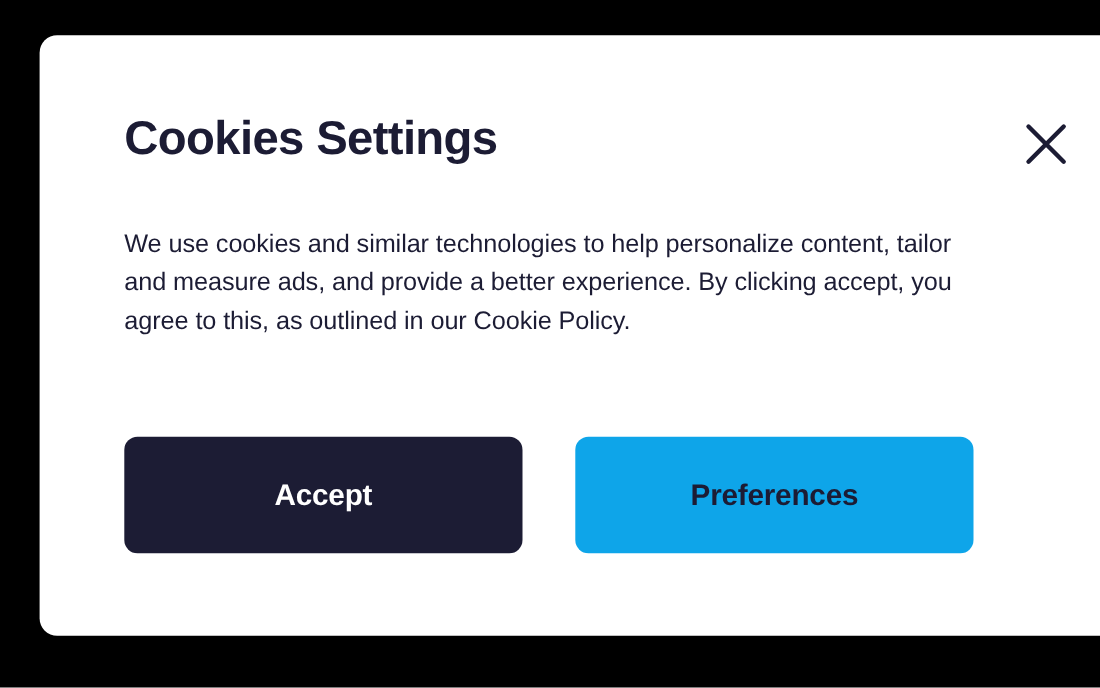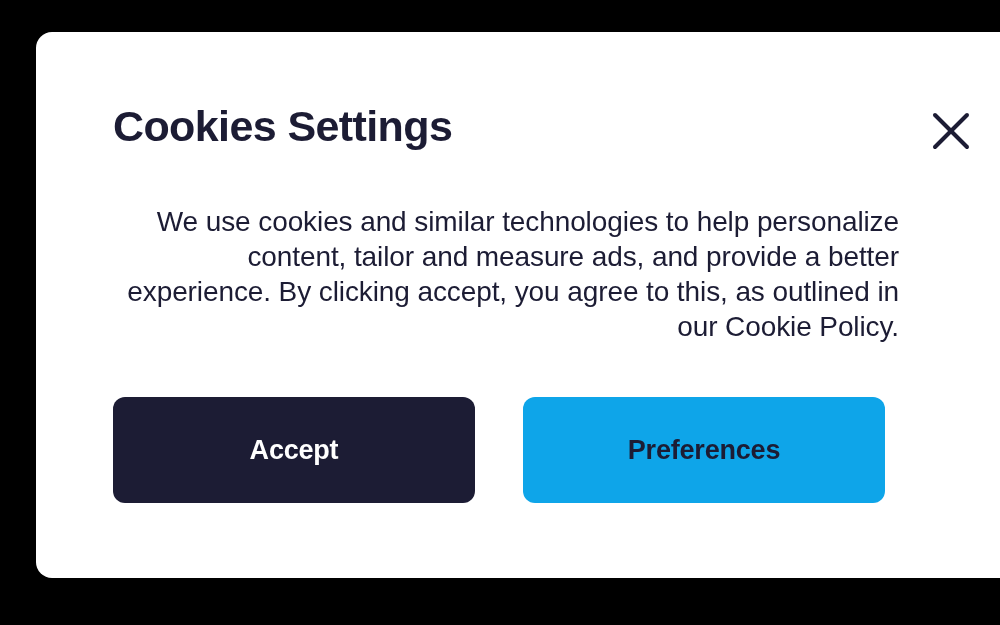--- a/index.html
+++ b/index.html
@@ -65,24 +65,24 @@
   .close-button svg { display: block; }
 
   .dialog-body {
     position: absolute;
     left: 77px;
     top: 172px;
     width: 786px;
   }
 
   .dialog-text {
-    font-size: 28px;
+    font-size: 23px;
     line-height: 35px;
     color: #1c1c34;
-    text-align: right;
+    text-align: left;
     letter-spacing: -0.1px;
   }
 
   .dialog-actions {
     position: absolute;
     left: 77px;
     top: 365px;
     display: flex;
     gap: 48px;
   }

